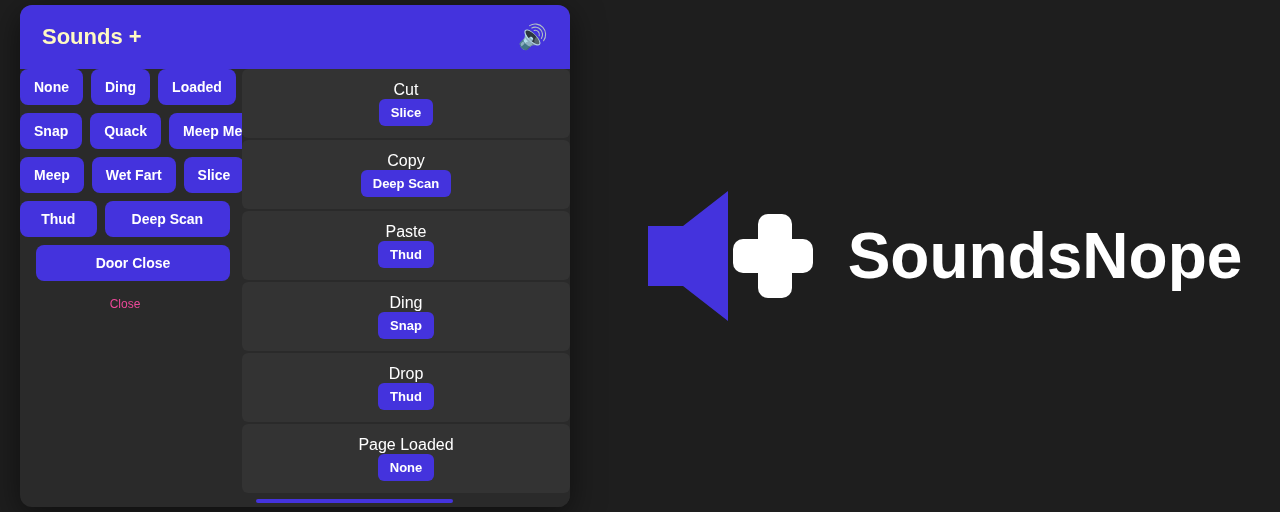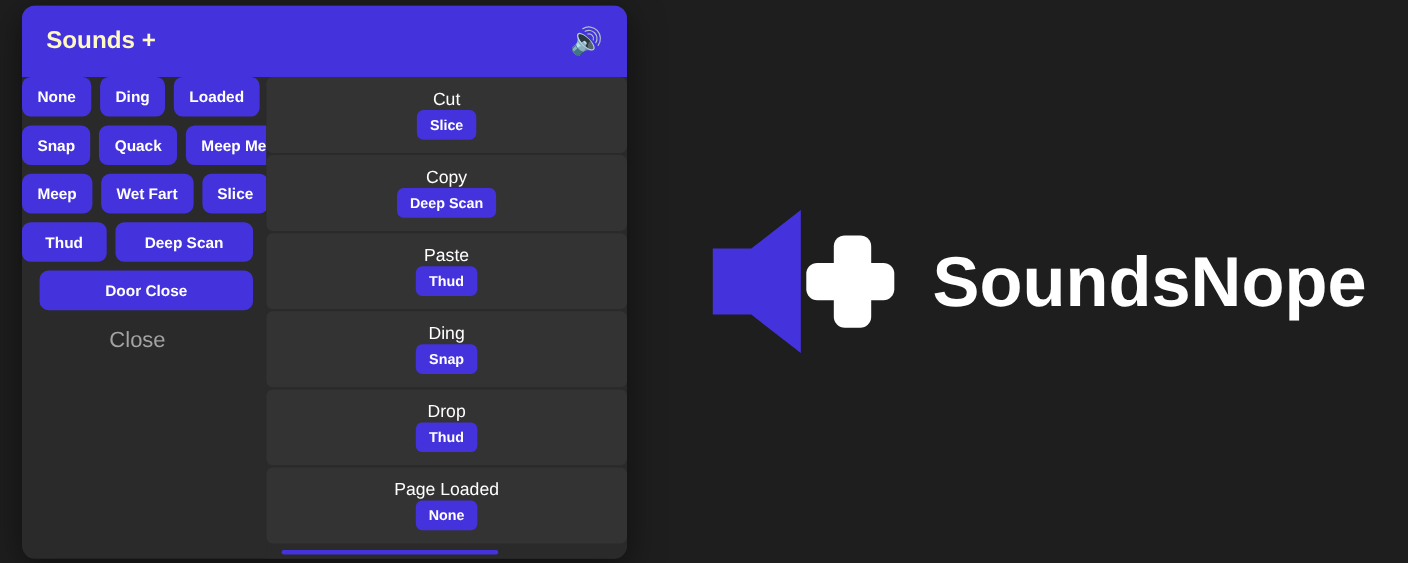--- a/index.html
+++ b/index.html
@@ -87,23 +87,23 @@
       flex: 2;
     }
 
     .sound-btn.full {
       width: 100%;
       margin-left: 16px;
     }
 
     .close-btn {
       background: transparent;
-      color: #a3a3a3;
+      color: #ec4899;
       border: none;
-      font-size: 20px;
+      font-size: 12px;
       cursor: pointer;
       text-align: center;
       padding: 8px;
       width: 100%;
     }
 
     
     .action-list {
       flex: 1;
       display: flex;

